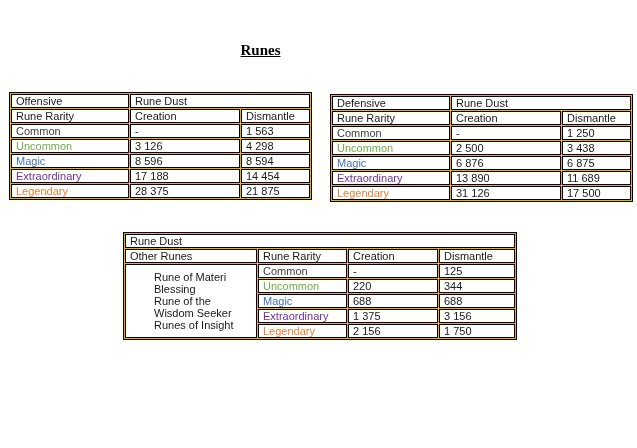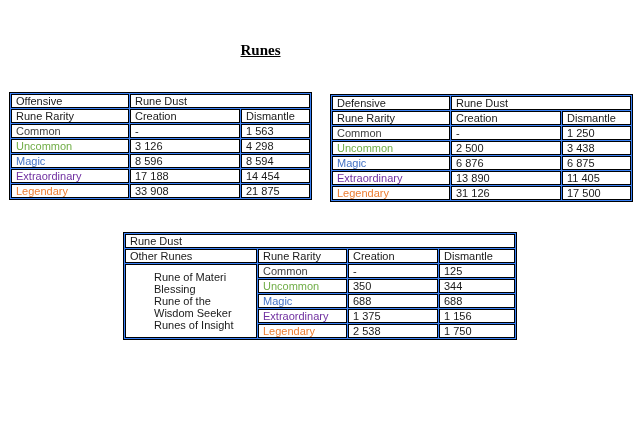--- a/index.html
+++ b/index.html
@@ -8,21 +8,21 @@
     font-family:"Liberation Sans","DejaVu Sans",sans-serif;
     overflow:hidden;
   }
   .doc-title{
     position:absolute;top:42px;left:0;width:521px;text-align:center;
     font-family:"Liberation Serif","DejaVu Serif",serif;
     font-size:15px;font-weight:bold;text-decoration:underline;color:#000;
   }
   table.runes{
     position:absolute;border-collapse:separate;border-spacing:1px;
-    border:1px solid #000;table-layout:fixed;background:#3b82f6;
+    border:1px solid #000;table-layout:fixed;background:#eab308;
   }
   table.runes td{
     border:1px solid #000;font-size:11px;line-height:12px;height:12px;
     padding:0 4px;color:#1a1a1a;overflow:hidden;white-space:nowrap;
     vertical-align:middle;background:#fff;
   }
   #offensive-table{left:9px;top:92px;width:303px;}
   #defensive-table{left:330px;top:94px;width:303px;}
   #other-table{left:123px;top:232px;width:394px;}
   td.left{text-align:left;}
@@ -71,21 +71,21 @@
     <td class="center">8 596</td>
     <td class="center">8 594</td>
   </tr>
   <tr>
     <td class="left" style="color: rgb(112, 48, 160);">Extraordinary</td>
     <td class="center">17 188</td>
     <td class="center">14 454</td>
   </tr>
   <tr>
     <td class="left" style="color: rgb(237, 125, 49);">Legendary</td>
-    <td class="center">33 908</td>
+    <td class="center">28 375</td>
     <td class="center">21 875</td>
   </tr>
 </tbody>
   </table>
 
 <table class="runes" id="defensive-table">
   <colgroup>
       <col style="width:118px">
       <col style="width:110px">
       <col style="width:69px">
@@ -111,21 +111,21 @@
     <td class="center">3 438</td>
   </tr>
   <tr>
     <td class="left" style="color: rgb(68, 114, 196);">Magic</td>
     <td class="center">6 876</td>
     <td class="center">6 875</td>
   </tr>
   <tr>
     <td class="left" style="color: rgb(112, 48, 160);">Extraordinary</td>
     <td class="center">13 890</td>
-    <td class="center">11 405</td>
+    <td class="center">11 689</td>
   </tr>
   <tr>
     <td class="left" style="color: rgb(237, 125, 49);">Legendary</td>
     <td class="center">31 126</td>
     <td class="center">17 500</td>
   </tr>
 </tbody>
   </table>
 
 <table class="runes" id="other-table">
@@ -150,32 +150,32 @@
       <div>Rune of Materi Blessing</div>
       <div>Rune of the Wisdom Seeker</div>
       <div>Runes of Insight</div>
     </td>
     <td class="left" style="color: rgb(64, 64, 64);">Common</td>
     <td class="center">-</td>
     <td class="center">125</td>
   </tr>
   <tr>
     <td class="left" style="color: rgb(112, 173, 71);">Uncommon</td>
-    <td class="center">350</td>
+    <td class="center">220</td>
     <td class="center">344</td>
   </tr>
   <tr>
     <td class="left" style="color: rgb(68, 114, 196);">Magic</td>
     <td class="center">688</td>
     <td class="center">688</td>
   </tr>
   <tr>
     <td class="left" style="color: rgb(112, 48, 160);">Extraordinary</td>
     <td class="center">1 375</td>
-    <td class="center">1 156</td>
+    <td class="center">3 156</td>
   </tr>
   <tr>
     <td class="left" style="color: rgb(237, 125, 49);">Legendary</td>
-    <td class="center">2 538</td>
+    <td class="center">2 156</td>
     <td class="center">1 750</td>
   </tr>
 </tbody>
   </table>
 
 </body></html>

